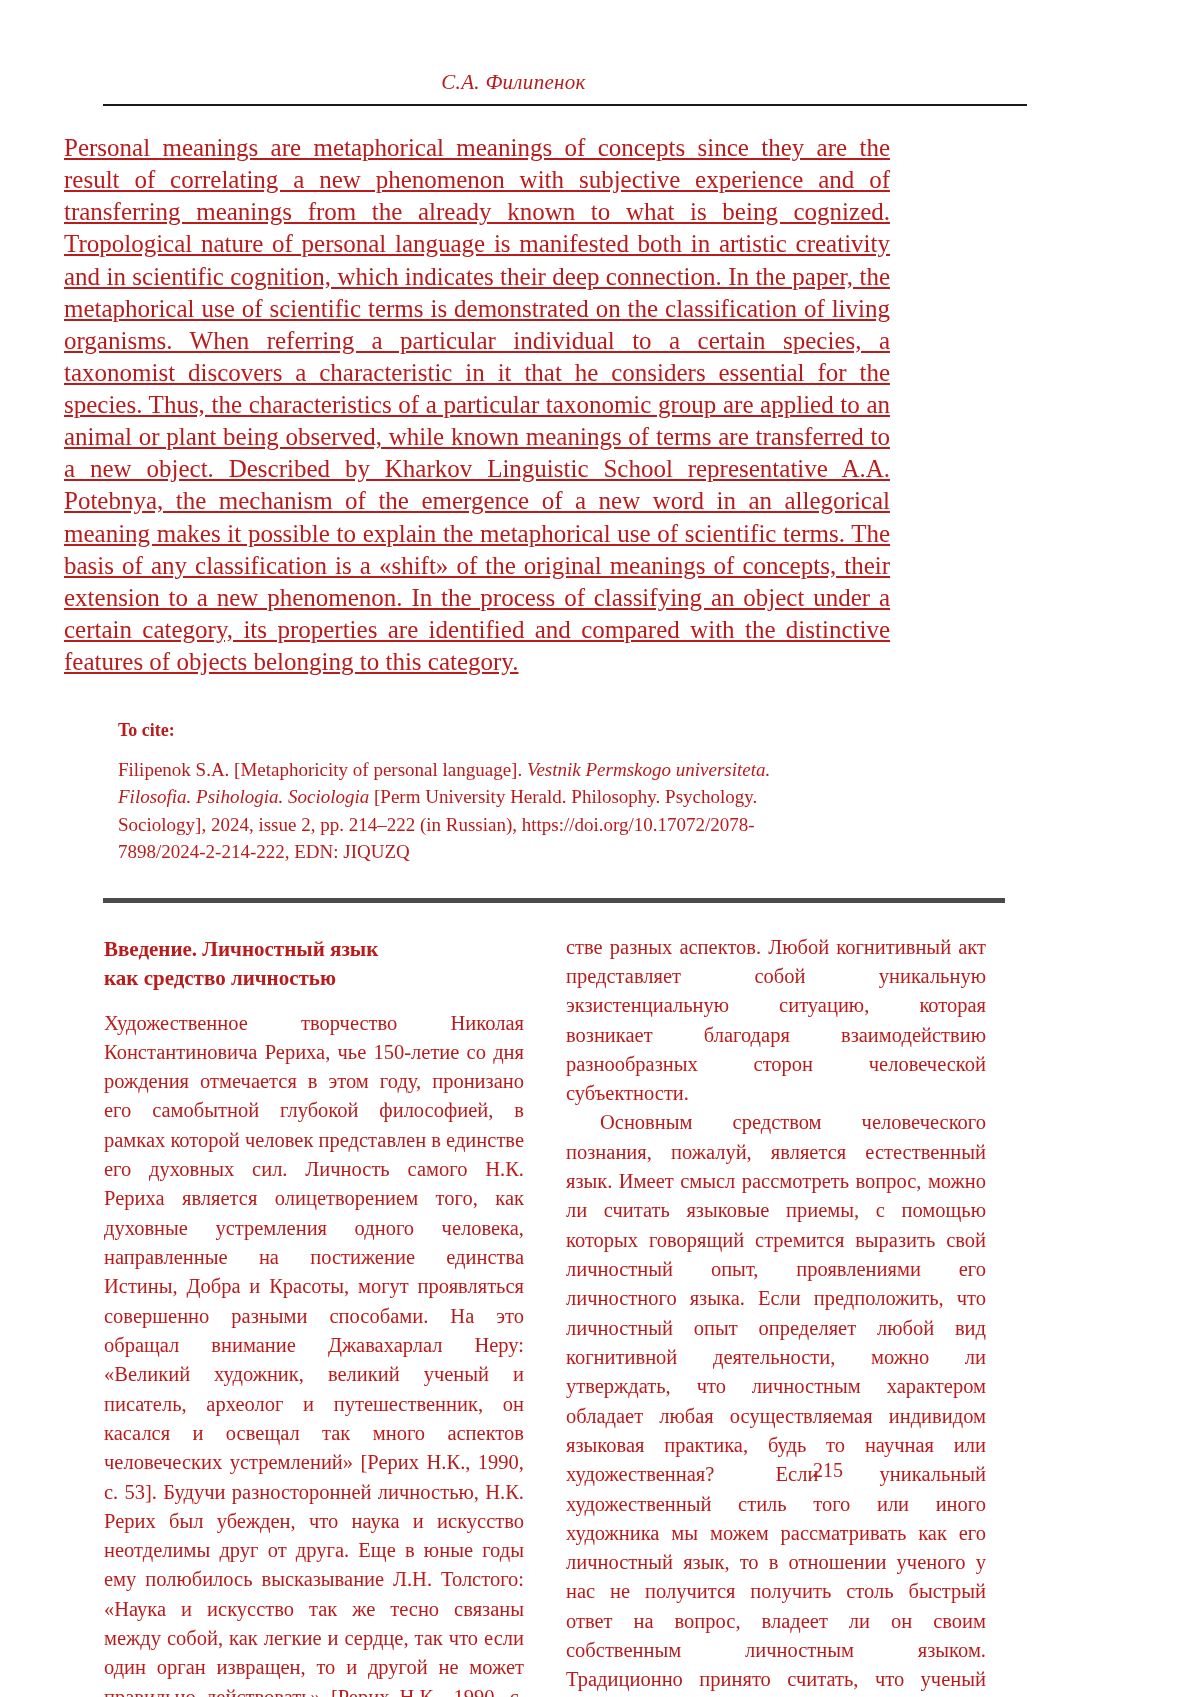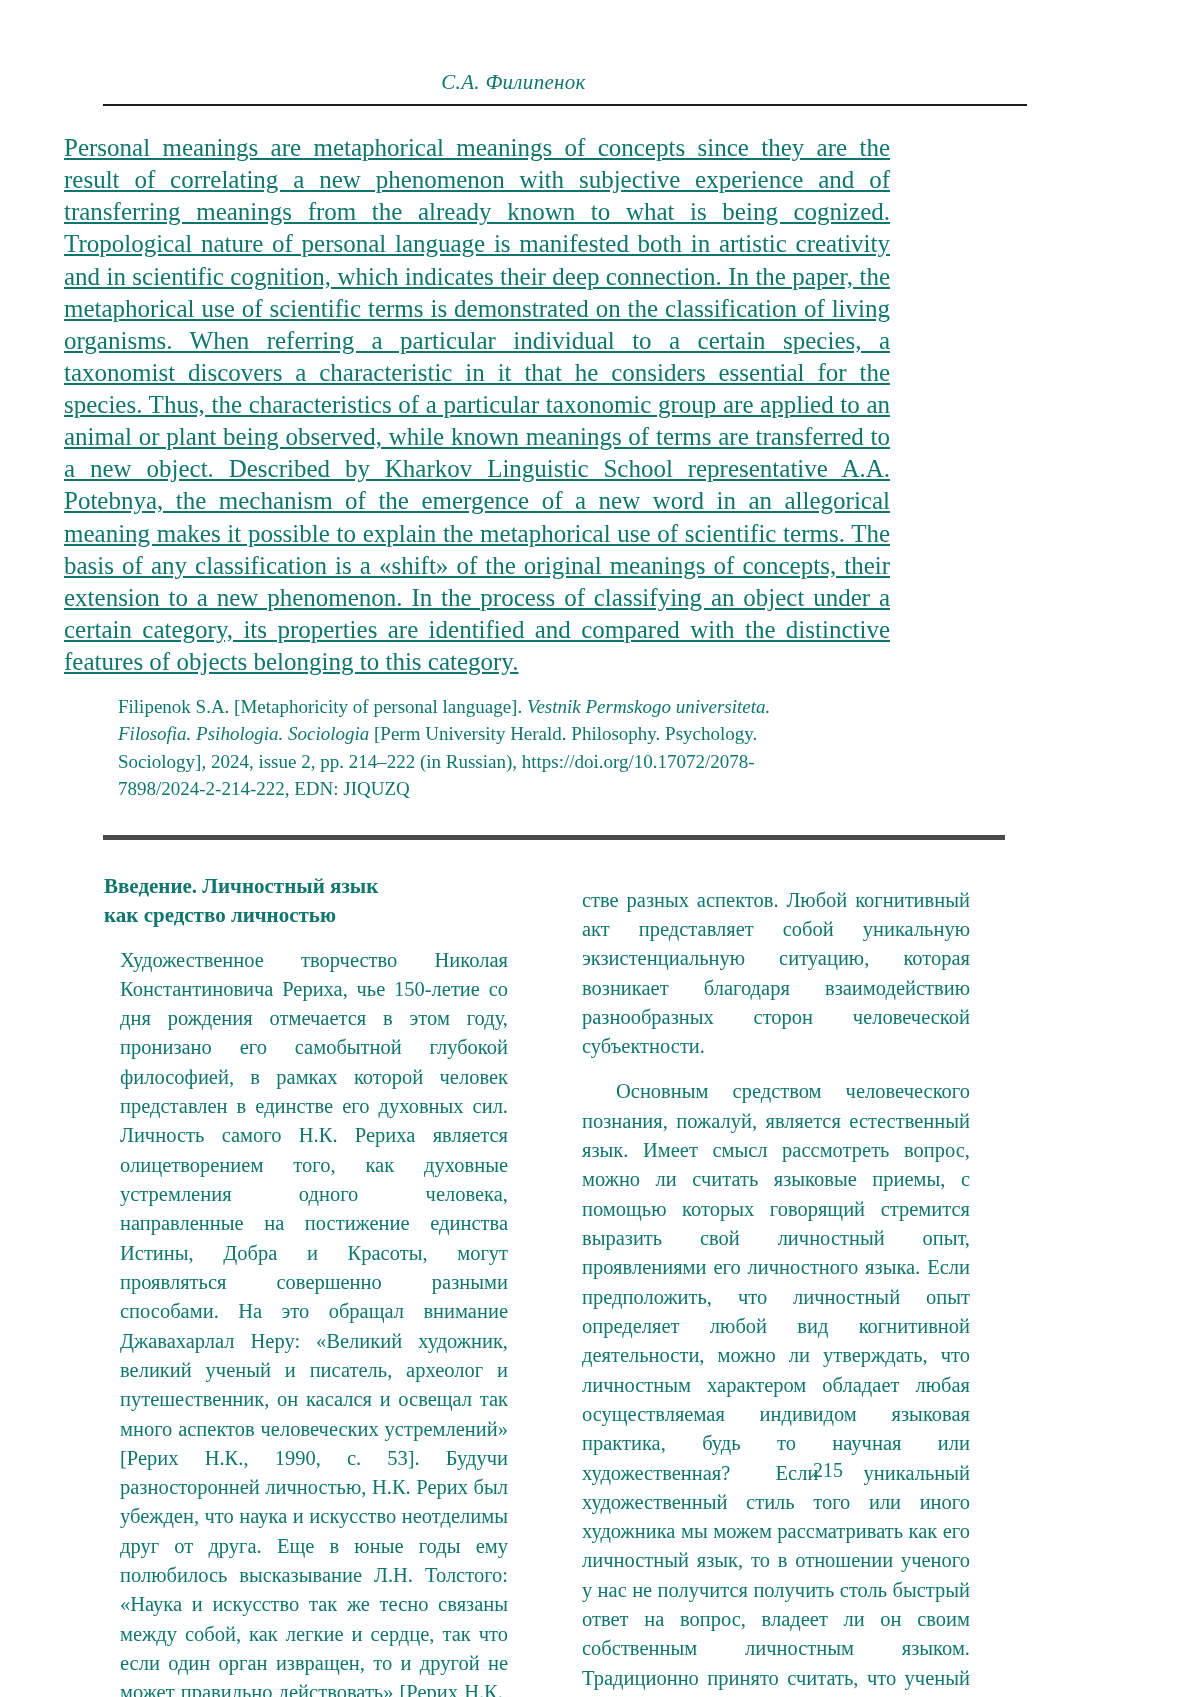--- a/index.html
+++ b/index.html
@@ -5,21 +5,21 @@
   html, body {
     margin: 0;
     padding: 0;
     background: #ffffff;
   }
   .page {
     position: relative;
     width: 1027px;
     height: 1697px;
     background: #ffffff;
-    color: #0f766e;
+    color: #b91c1c;
     font-family: "Liberation Serif", "DejaVu Serif", serif;
     overflow: hidden;
     box-sizing: border-box;
   }
   .running-head {
     padding-top: 70px;
     text-align: center;
     font-style: italic;
     font-size: 21px;
     letter-spacing: 0.3px;
@@ -60,21 +60,21 @@
     gap: 42px;
     width: 902px;
     margin: 30px 0 0 104px;
   }
   .col {
     width: 420px;
     font-size: 20.5px;
     line-height: 1.43;
     text-align: justify;
   }
-  .col p { margin: 16px; }
+  .col p { margin: 0; }
   .section-heading {
     font-weight: bold;
     font-size: 21px;
     line-height: 1.38;
     text-align: left;
     margin: 2px 0 16px 0;
   }
   .indent { text-indent: 34px; }
   .page-number {
     position: absolute;
@@ -89,20 +89,21 @@
 <div class="page">
 
   <div class="running-head">С.А. Филипенок</div>
 
   <hr class="head-rule">
 
   <div class="abstract-block">
     <p>Personal meanings are metaphorical meanings of concepts since they are the result of correlating a new phenomenon with subjective experience and of transferring meanings from the already known to what is being cognized. Tropological nature of personal language is manifested both in artistic creativity and in scientific cognition, which indicates their deep connection. In the paper, the metaphorical use of scientific terms is demonstrated on the classification of living organisms. When referring a particular individual to a certain species, a taxonomist discovers a characteristic in it that he considers essential for the species. Thus, the characteristics of a particular taxonomic group are applied to an animal or plant being observed, while known meanings of terms are transferred to a new object. Described by Kharkov Linguistic School representative A.A. Potebnya, the mechanism of the emergence of a new word in an allegorical meaning makes it possible to explain the metaphorical use of scientific terms. The basis of any classification is a «shift» of the original meanings of concepts, their extension to a new phenomenon. In the process of classifying an object under a certain category, its properties are identified and compared with the distinctive features of objects belonging to this category.</p>
   </div>
 
+  <div class="tocite-label">To cite:</div>
 
   <p class="citation"><span>Filipenok S.A. [Metaphoricity of personal language]. </span><i>Vestnik Permskogo universiteta. Filosofia. Psihologia. Sociologia</i><span> [Perm University Herald. Philosophy. Psychology. Sociology], 2024, issue 2, pp. 214–222 (in Russian), https://doi.org/10.17072/2078-7898/2024-2-214-222, EDN: JIQUZQ</span></p>
 
   <div class="divider"></div>
 
   <div class="columns">
 
     <div class="col">
       <div class="section-heading">
         <div>Введение. Личностный язык</div>

